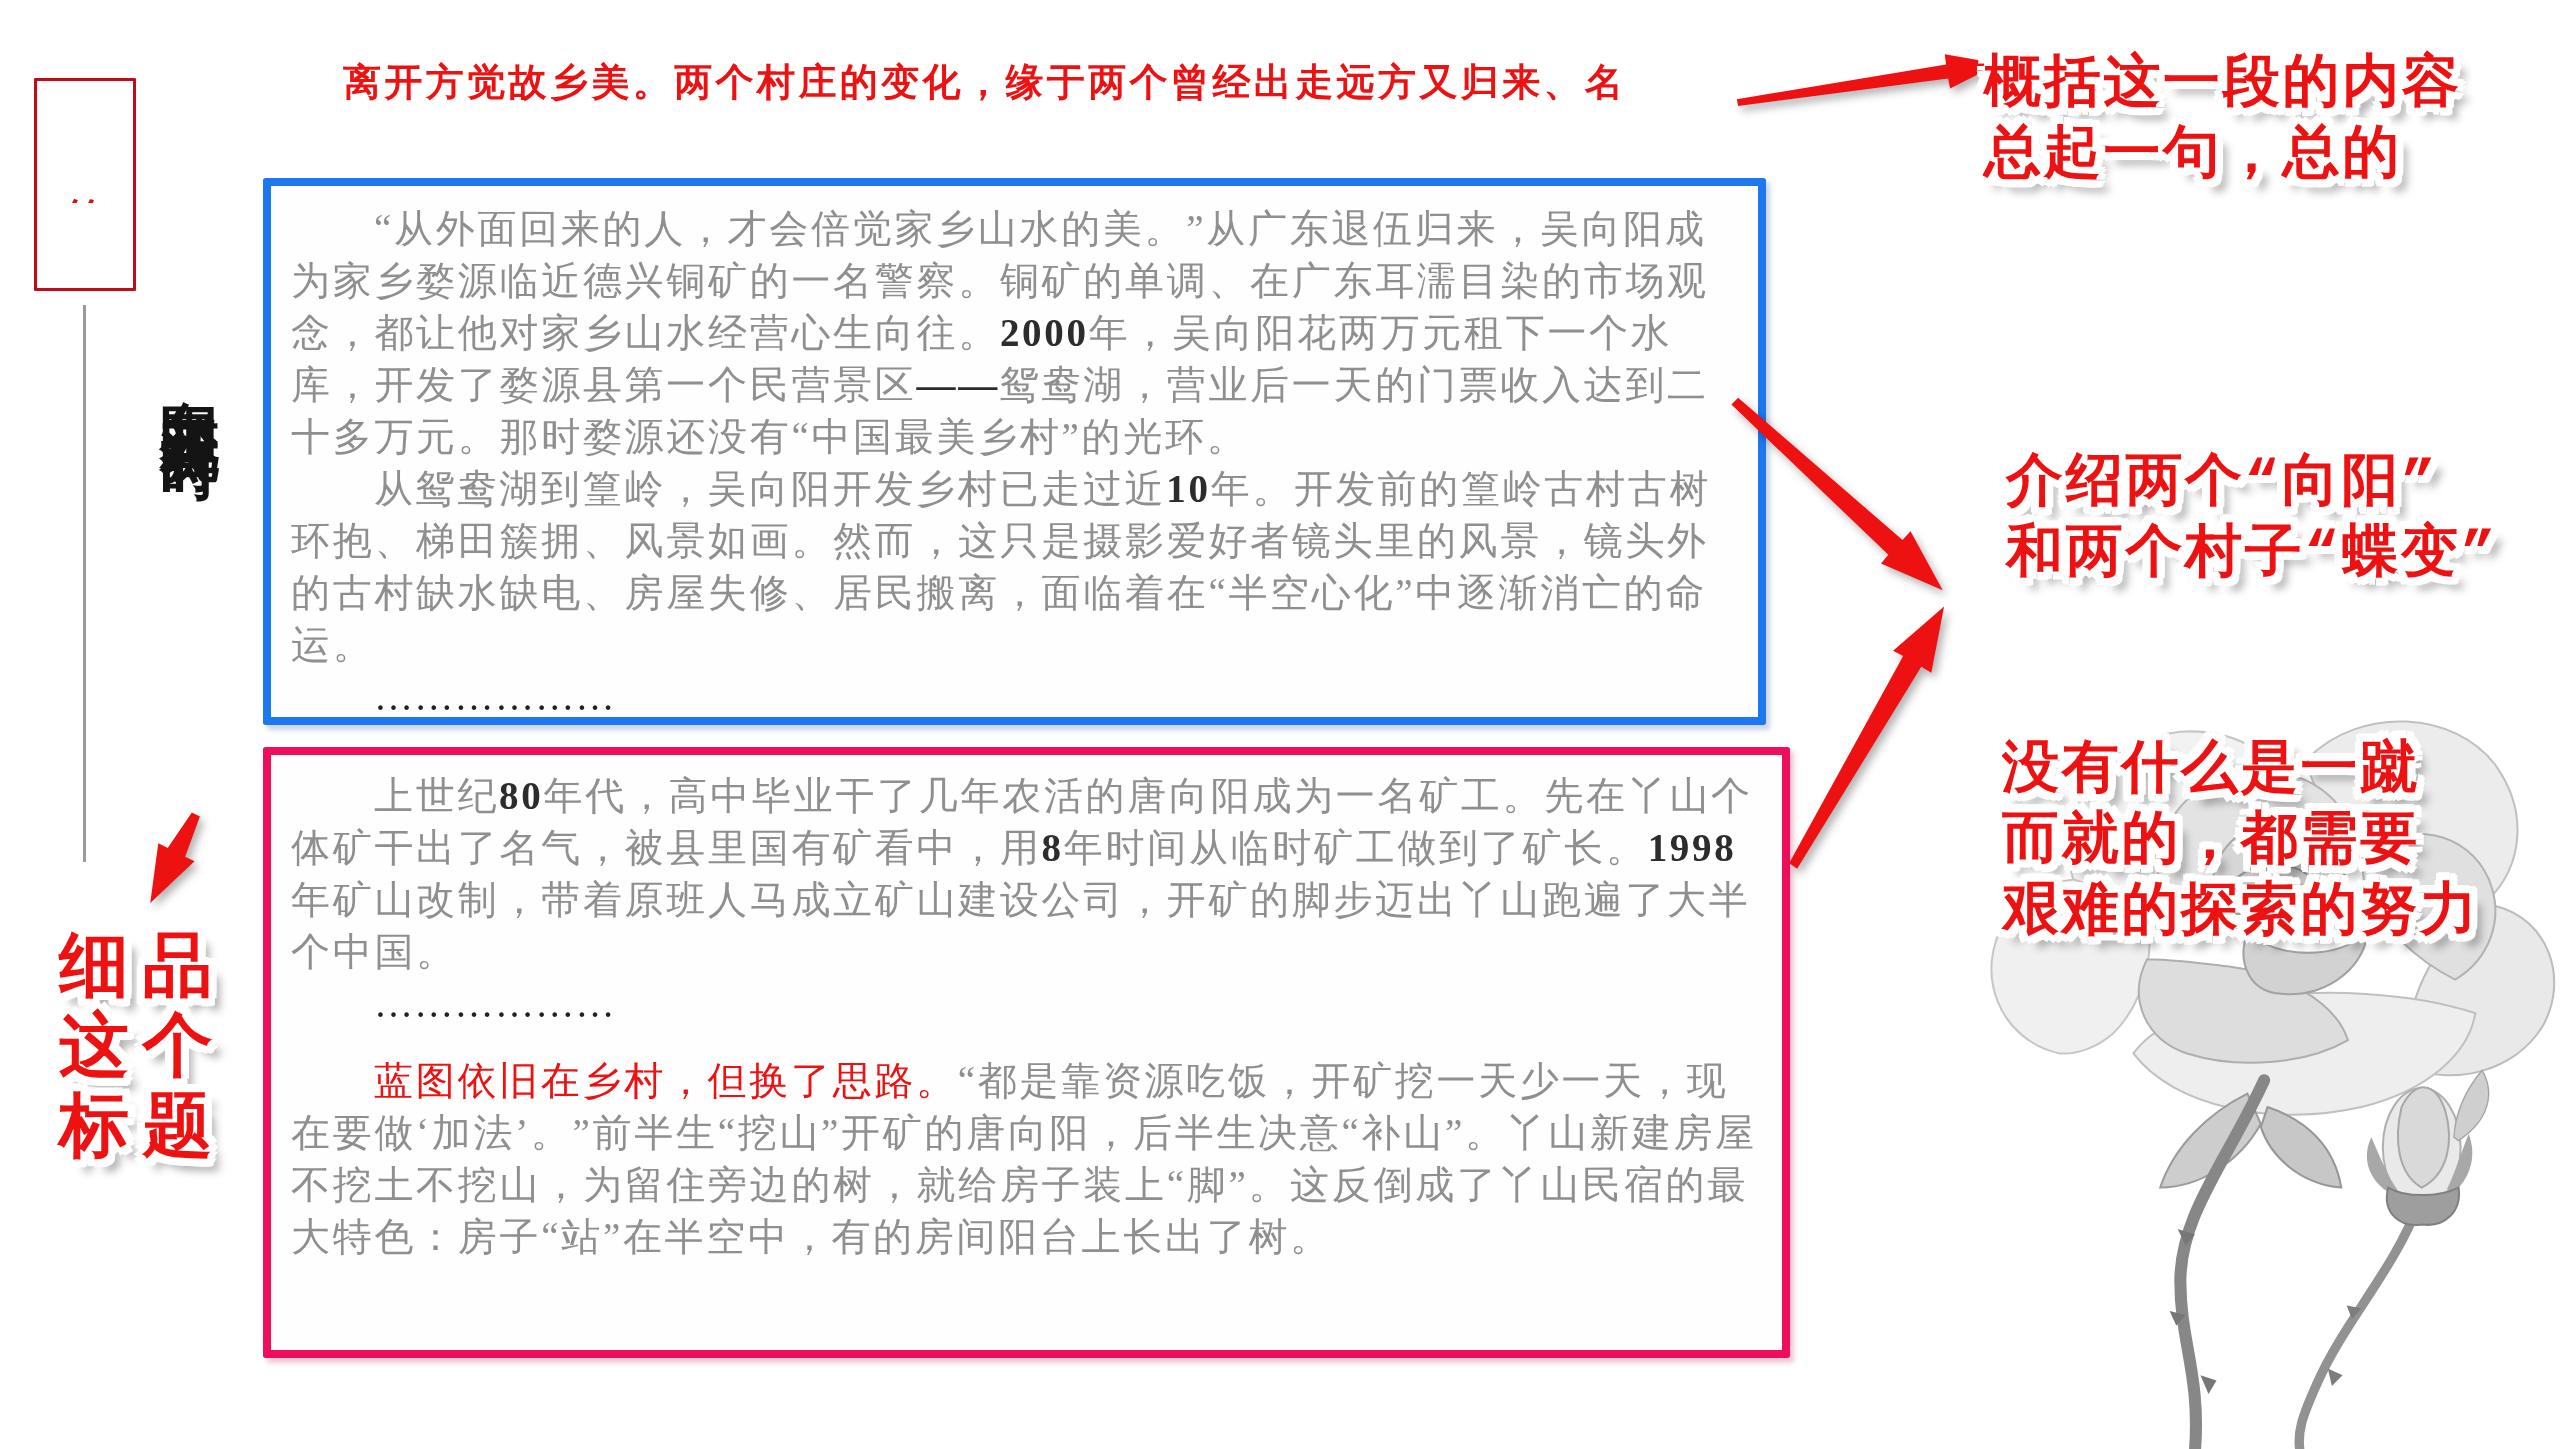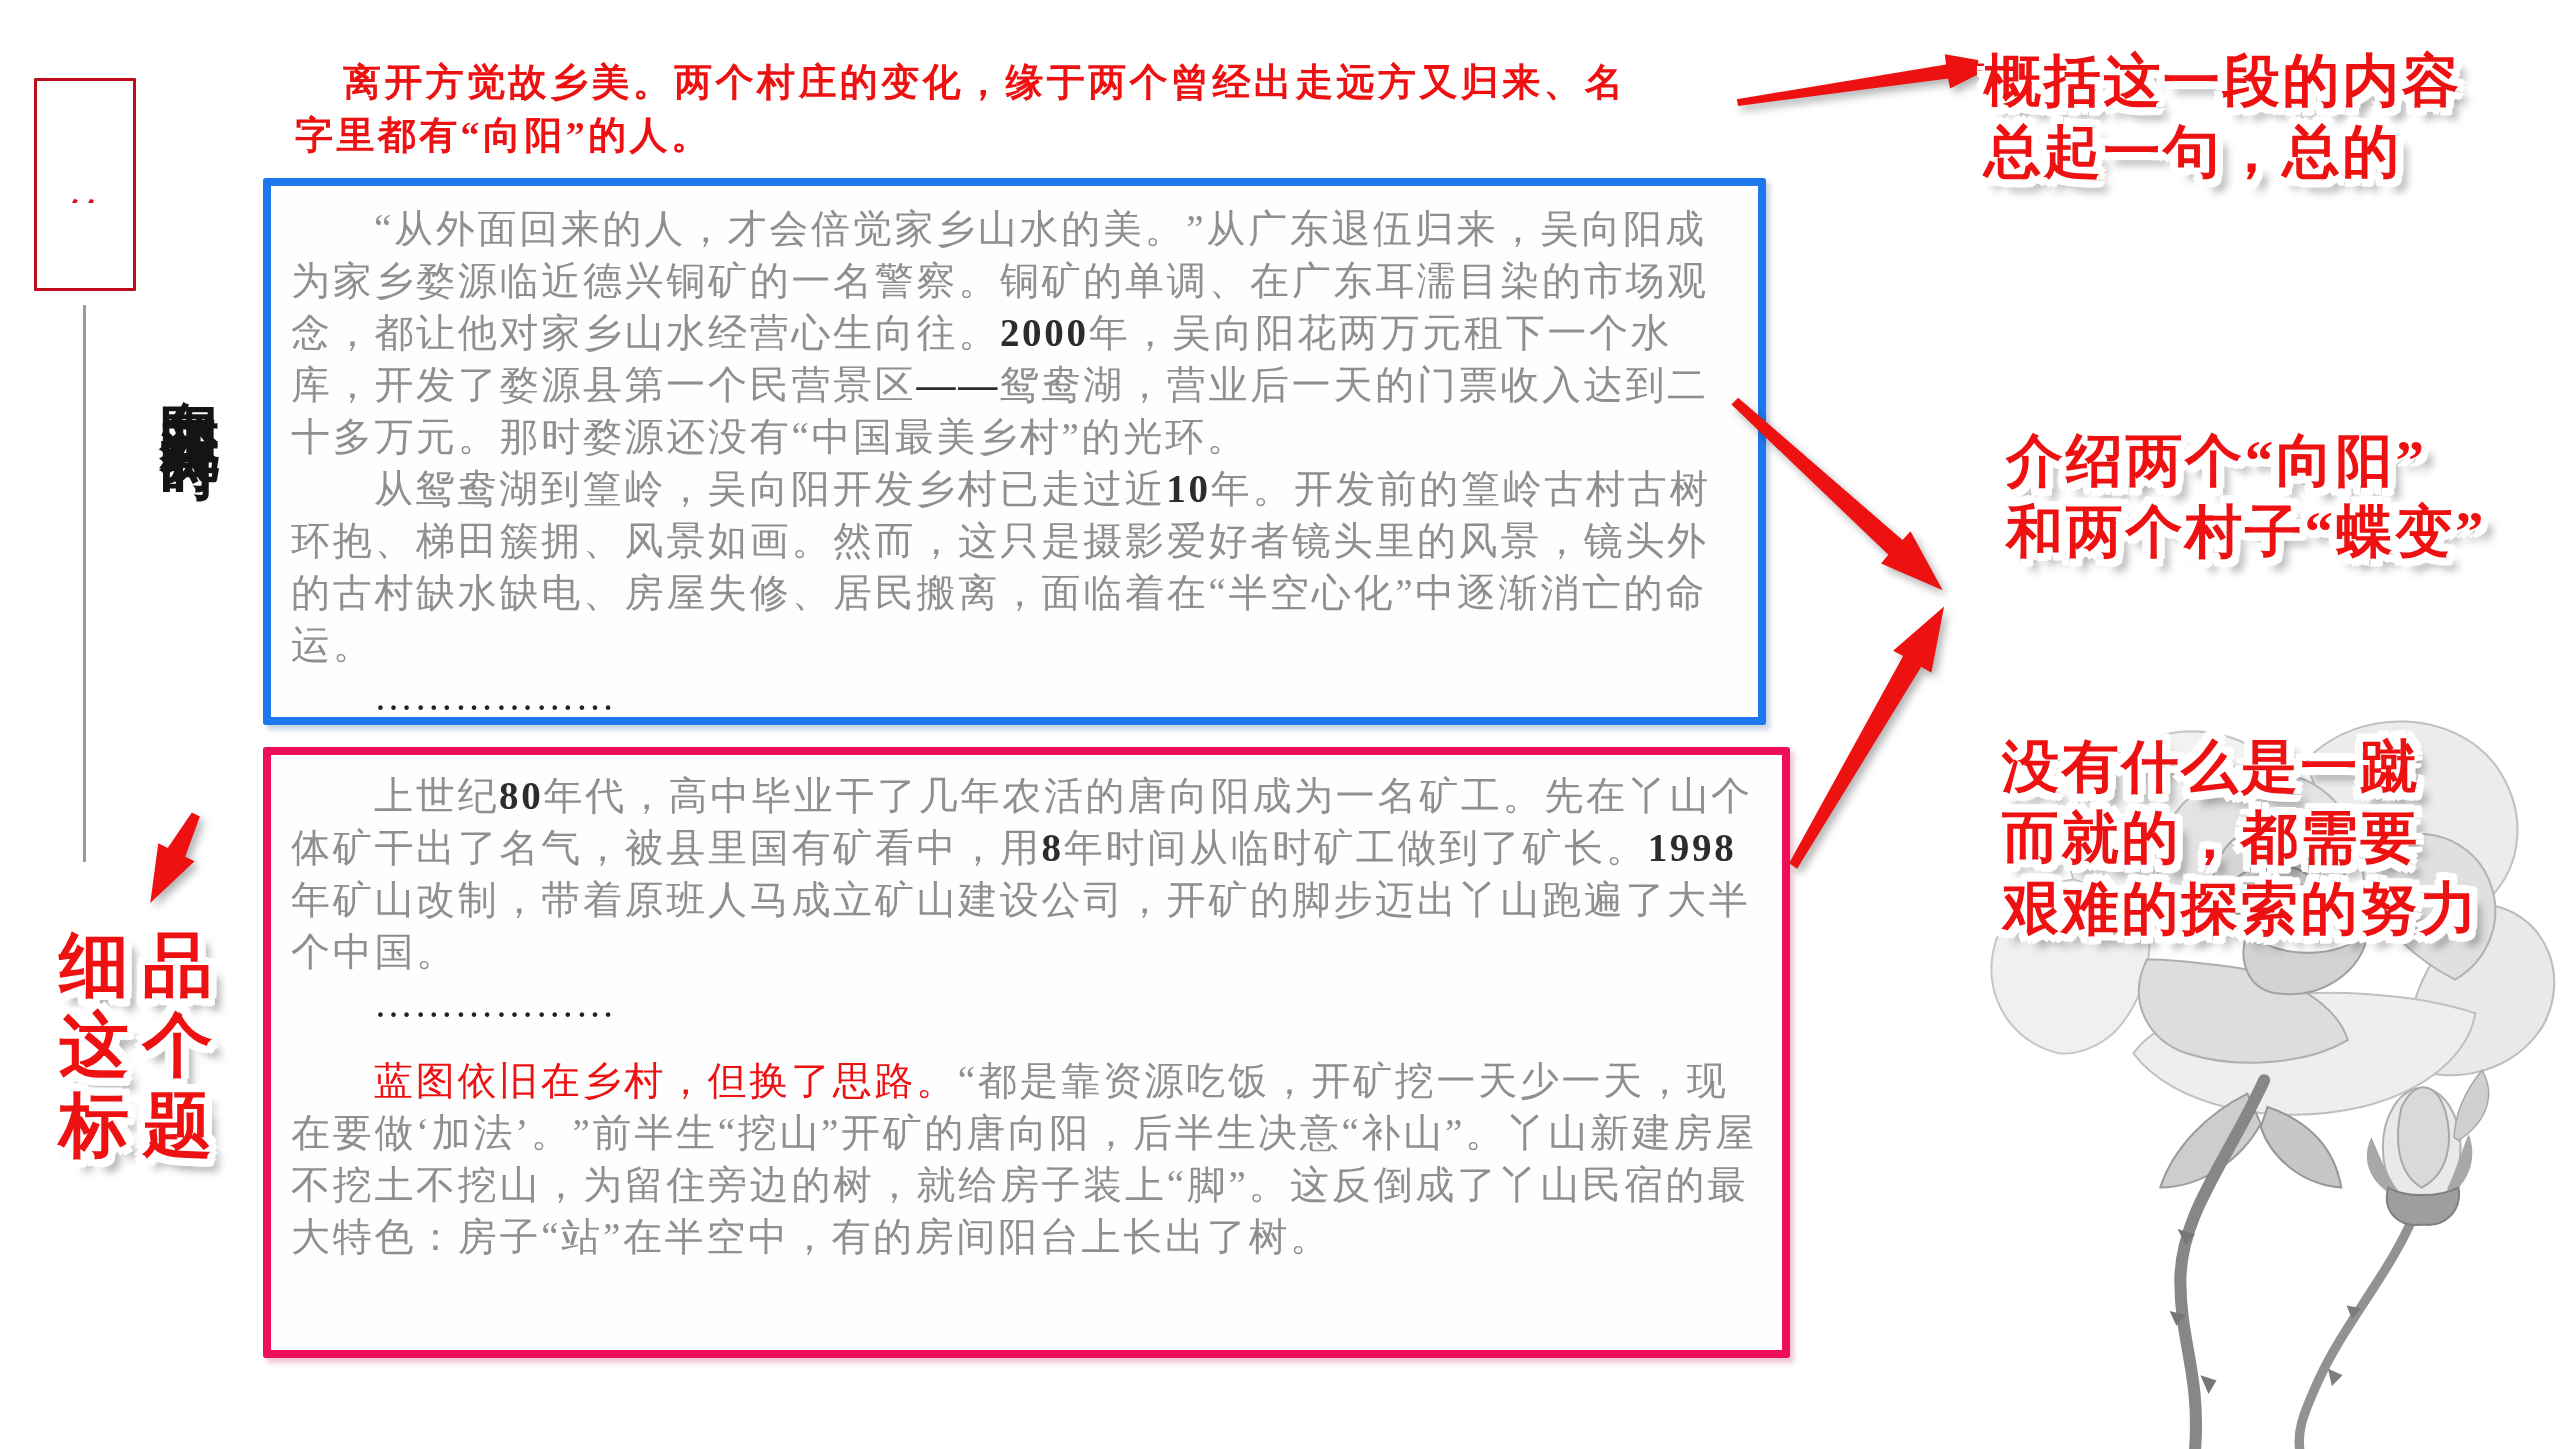--- a/index.html
+++ b/index.html
@@ -62,21 +62,21 @@
       -6.7px -6.7px 0 #fff,6.7px -6.7px 0 #fff,-6.7px 6.7px 0 #fff,6.7px 6.7px 0 #fff,
       -8px 0 0 #fff,8px 0 0 #fff,0 -8px 0 #fff,0 8px 0 #fff,
       -4.7px -8px 0 #fff,4.7px 8px 0 #fff,-8px 4.7px 0 #fff,8px -4.7px 0 #fff,
       10.7px 12px 8px rgba(40,40,40,.45);
   }
   .caption{left:59px;top:931px;font-size:70px;}
   .caption div{margin-bottom:10px;letter-spacing:13.4px;}
   .ann{font-size:57px;}
   .ann div{margin-bottom:14px;letter-spacing:2.7px;}
   .ann1{left:1984px;top:52px;}
-  .ann2{left:2006px;top:432px;}
+  .ann2{left:2006px;top:456px;font-family:Liberation Mono, monospace;}
   .ann3{left:2002px;top:738px;}
 
   
   .arrows{left:0;top:0;width:2576px;height:1449px;z-index:3;pointer-events:none;
     filter:drop-shadow(4px 5.4px 4px rgba(0,0,0,.3));}
   .arrows polygon{fill:var(--red);}
 
   
   .rose{left:1959px;top:678px;width:617px;height:771px;z-index:0;}
 </style>
@@ -120,21 +120,20 @@
     <path d="M640,760 C630,800 660,820 690,815 C725,820 750,795 745,760 C715,775 665,775 640,760 Z" fill="#9e9e9e" stroke="#808080" stroke-width="3"></path>
   </g>
 </svg>
 
 <div class="abs part-box">
   <span class="vtext">第二部分</span>
 </div>
 
 <div class="abs heading">
   <div class="l1">离开方觉故乡美。两个村庄的变化，缘于两个曾经出走远方又归来、名</div>
-  <div class="l2">字里都有“向阳”的人。</div>
 </div>
 
 <div class="abs rule"></div>
 <div class="abs v-title">向阳花开犹有时</div>
 
 <div class="abs qbox blue-box">
   <p><span>“从外面回来的人，才会倍觉家乡山水的美。”从广东退伍归来，吴向阳成为家乡婺源临近德兴铜矿的一名警察。铜矿的单调、在广东耳濡目染的市场观念，都让他对家乡山水经营心生向往。</span><span class="run-num">2000</span><span>年，吴向阳花两万元租下一个水库，开发了婺源县第一个民营景区</span><span class="run-num">——</span><span>鸳鸯湖，营业后一天的门票收入达到二十多万元。那时婺源还没有“中国最美乡村”的光环。</span></p>
   <p><span>从鸳鸯湖到篁岭，吴向阳开发乡村已走过近</span><span class="run-num">10</span><span>年。开发前的篁岭古村古树环抱、梯田簇拥、风景如画。然而，这只是摄影爱好者镜头里的风景，镜头外的古村缺水缺电、房屋失修、居民搬离，面临着在“半空心化”中逐渐消亡的命运。</span></p>
   <div class="ellipsis-line">………………</div>
 </div>

